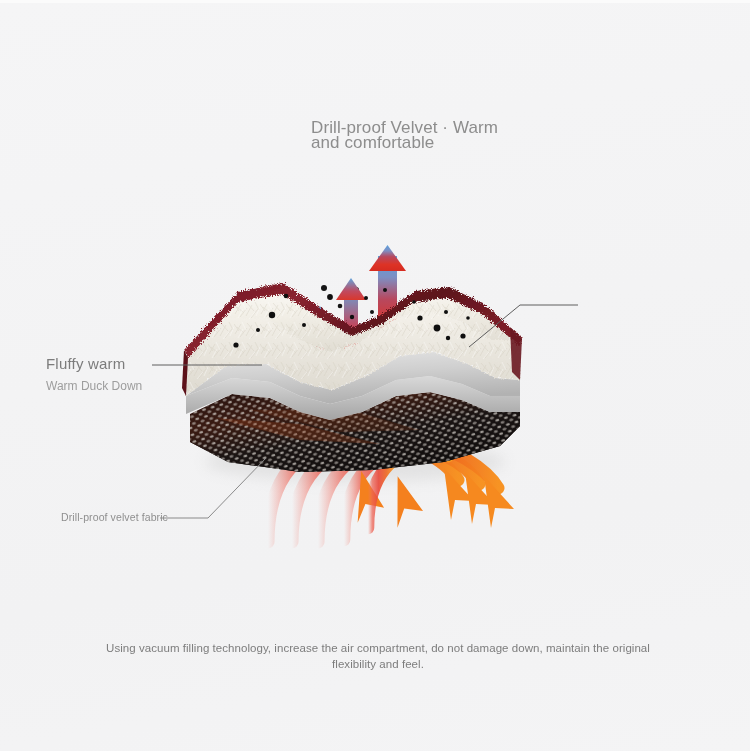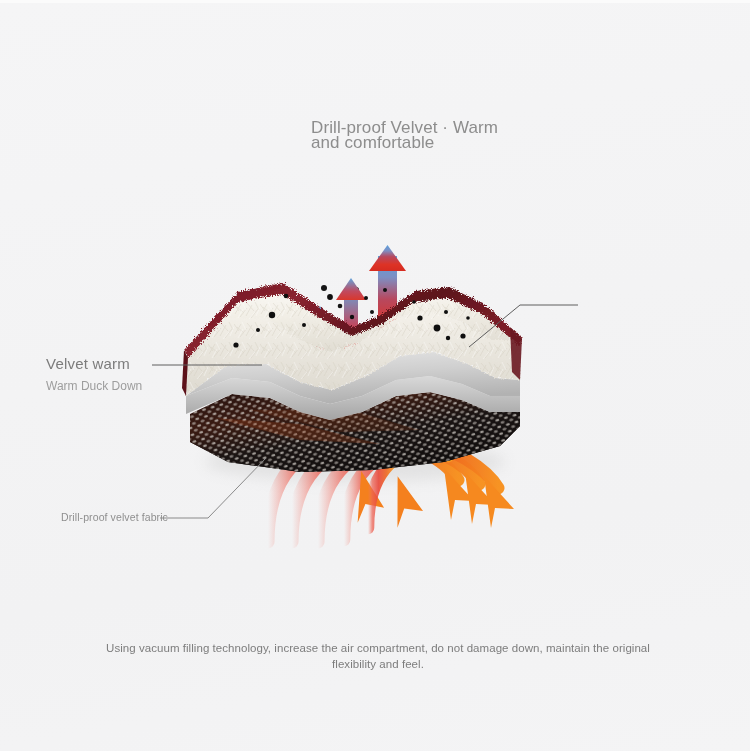--- a/index.html
+++ b/index.html
@@ -354,21 +354,21 @@
       <circle cx="468" cy="318" r="1.8"></circle>
     </g>
 
     <g stroke="#5e5e5e" stroke-width="1" fill="none">
       <path d="M152 365 L262 365"></path>
       <path d="M469 347 L520 305 L578 305"></path>
       <path d="M160 518 L208 518 L266 458" stroke="#8a8a8a"></path>
     </g>
   </svg>
 
-  <div class="label-fluffy-title">Velvet warm</div>
+  <div class="label-fluffy-title">Fluffy warm</div>
   <div class="label-fluffy-sub">Warm Duck Down</div>
 
 
   <div class="label-drill-proof">Drill-proof velvet fabric</div>
 
   <div class="footer-note">Using vacuum filling technology, increase the air compartment, do not damage down, maintain the original flexibility and feel.</div>
 
 </div>
 
 </body></html>

